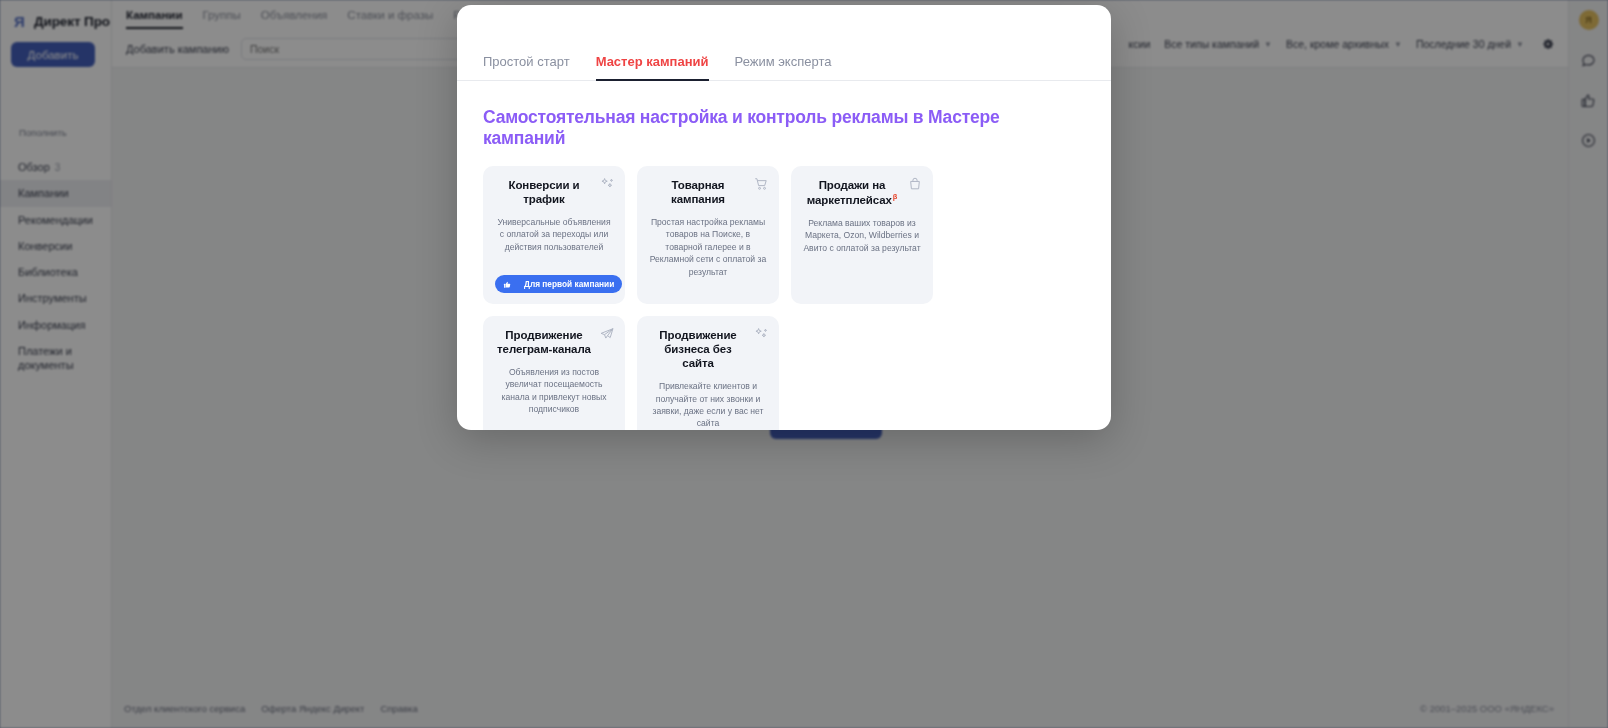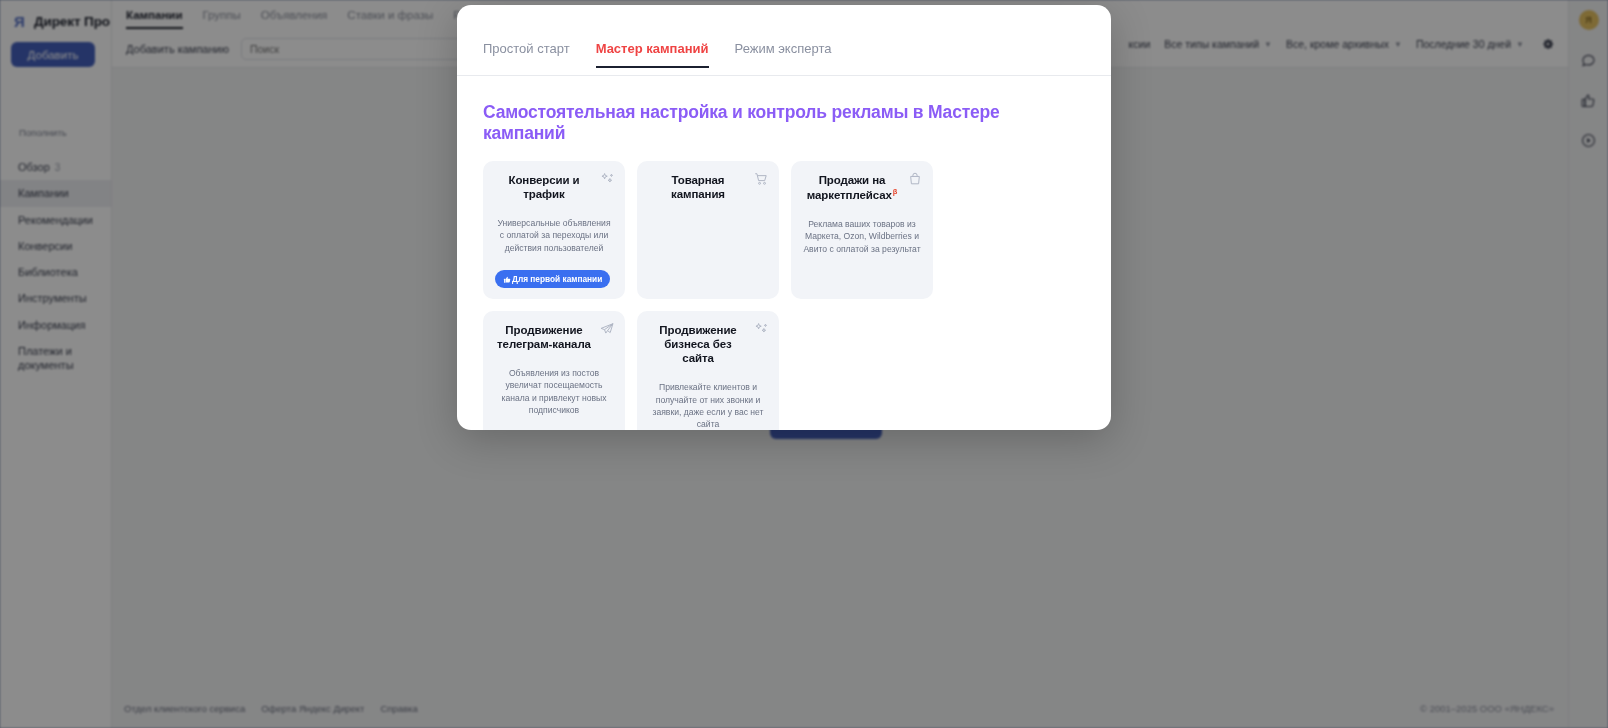--- a/index.html
+++ b/index.html
@@ -139,22 +139,23 @@
   
   .modal {
     position: absolute; left: 457px; top: 5px;
     width: 654px; height: 425px;
     background: #ffffff; border-radius: 14px;
     box-shadow: 0 10px 40px rgba(0,0,0,0.22);
     overflow: hidden;
   }
   .modal-tabs {
     display: flex; gap: 26px;
-    padding: 36px 26px 8px 26px;
+    padding: 36px 26px 0 26px;
     border-bottom: 1px solid #e8eaee;
+    margin-top: 13px;
   }
   .modal-tab {
     font-size: 13px; color: #8a90a0; cursor: pointer;
     padding-bottom: 11px; position: relative; white-space: nowrap;
   }
   .modal-tab.active { color: #ef4444; font-weight: 700; }
   .modal-tab.active::after {
     content: ""; position: absolute; left: 0; right: 0; bottom: -1px;
     height: 2.5px; background: #1b2030;
   }
@@ -179,31 +180,31 @@
   .card.tall { height: 138px; }
   .card-title {
     font-size: 11.5px; font-weight: 700; color: #12151f;
     line-height: 1.22; padding-right: 20px; letter-spacing: -0.1px;
   }
   .sup {
     color: #e8452c; font-size: 7.5px; font-weight: 700;
     vertical-align: super; margin-left: 1px;
   }
   .card-desc {
-    margin-top: 16px;
+    margin-top: 10px;
     font-size: 8.6px; color: #6b7284; line-height: 1.45;
   }
   .card-icon {
     position: absolute; right: 10px; top: 10px;
     width: 16px; height: 16px; color: #aeb4c2;
   }
   .card-icon svg { width: 100%; height: 100%; display: block; }
   .card-badge {
     position: absolute; left: 12px; bottom: 11px;
-    display: inline-flex; align-items: center; gap: 0;
+    display: inline-flex; align-items: center; gap: 12px;
     height: 18px; padding: 0 8px;
     background: #3a6ff0; color: #fff;
     border-radius: 9px; font-size: 8.3px; font-weight: 700;
     white-space: nowrap;
   }
 </style>
 </head>
 <body>
 
 <div id="app-backdrop">
@@ -356,20 +357,21 @@
           <rect x="2.4" y="8.6" width="3.2" height="8.6" rx="0.6"></rect>
         </svg>
         <span>Для первой кампании</span>
       </span>
     </div>
 
     <div class="card tall">
       <div class="card-title">
         <span>Товарная кампания</span>
       </div>
+      <div class="card-desc">Простая настройка рекламы товаров на Поиске, в товарной галерее и в Рекламной сети с оплатой за результат</div>
       <span class="card-icon">
         <svg viewBox="0 0 20 20" fill="none" stroke="currentColor" stroke-width="1.2">
           <path d="M2.8 3.4h2.1l2.1 8.6h7.6l1.9-6.2H5.6"></path>
           <circle cx="8.2" cy="15.4" r="1.2"></circle>
           <circle cx="14.4" cy="15.4" r="1.2"></circle>
         </svg>
       </span>
     </div>
 
     <div class="card tall">

